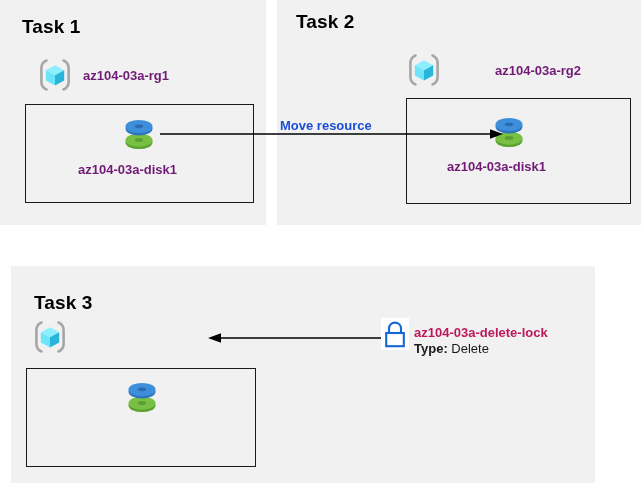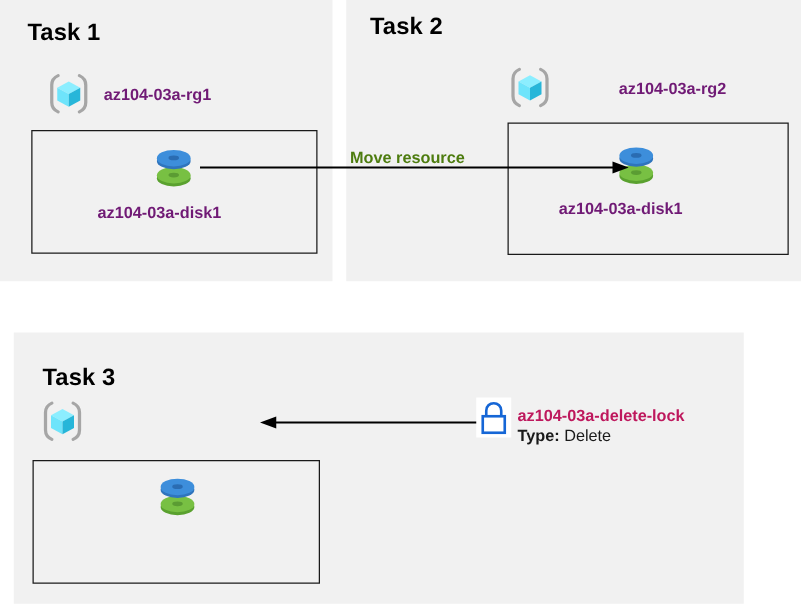--- a/index.html
+++ b/index.html
@@ -100,21 +100,21 @@
   #label-disk1-a { left: 78px;  top: 162px; }
   #label-disk1-b { left: 447px; top: 159px; }
   #label-disk2   { left: 76px;  top: 419px; }
 
   #label-move {
     position: absolute;
     left: 280px;
     top: 118px;
     font-size: 13px;
     font-weight: bold;
-    color: #4d7c0f;
+    color: #1d4ed8;
     white-space: nowrap;
   }
 
   
   #lock-text {
     position: absolute;
     left: 414px;
     top: 325px;
     white-space: nowrap;
     line-height: 16px;

